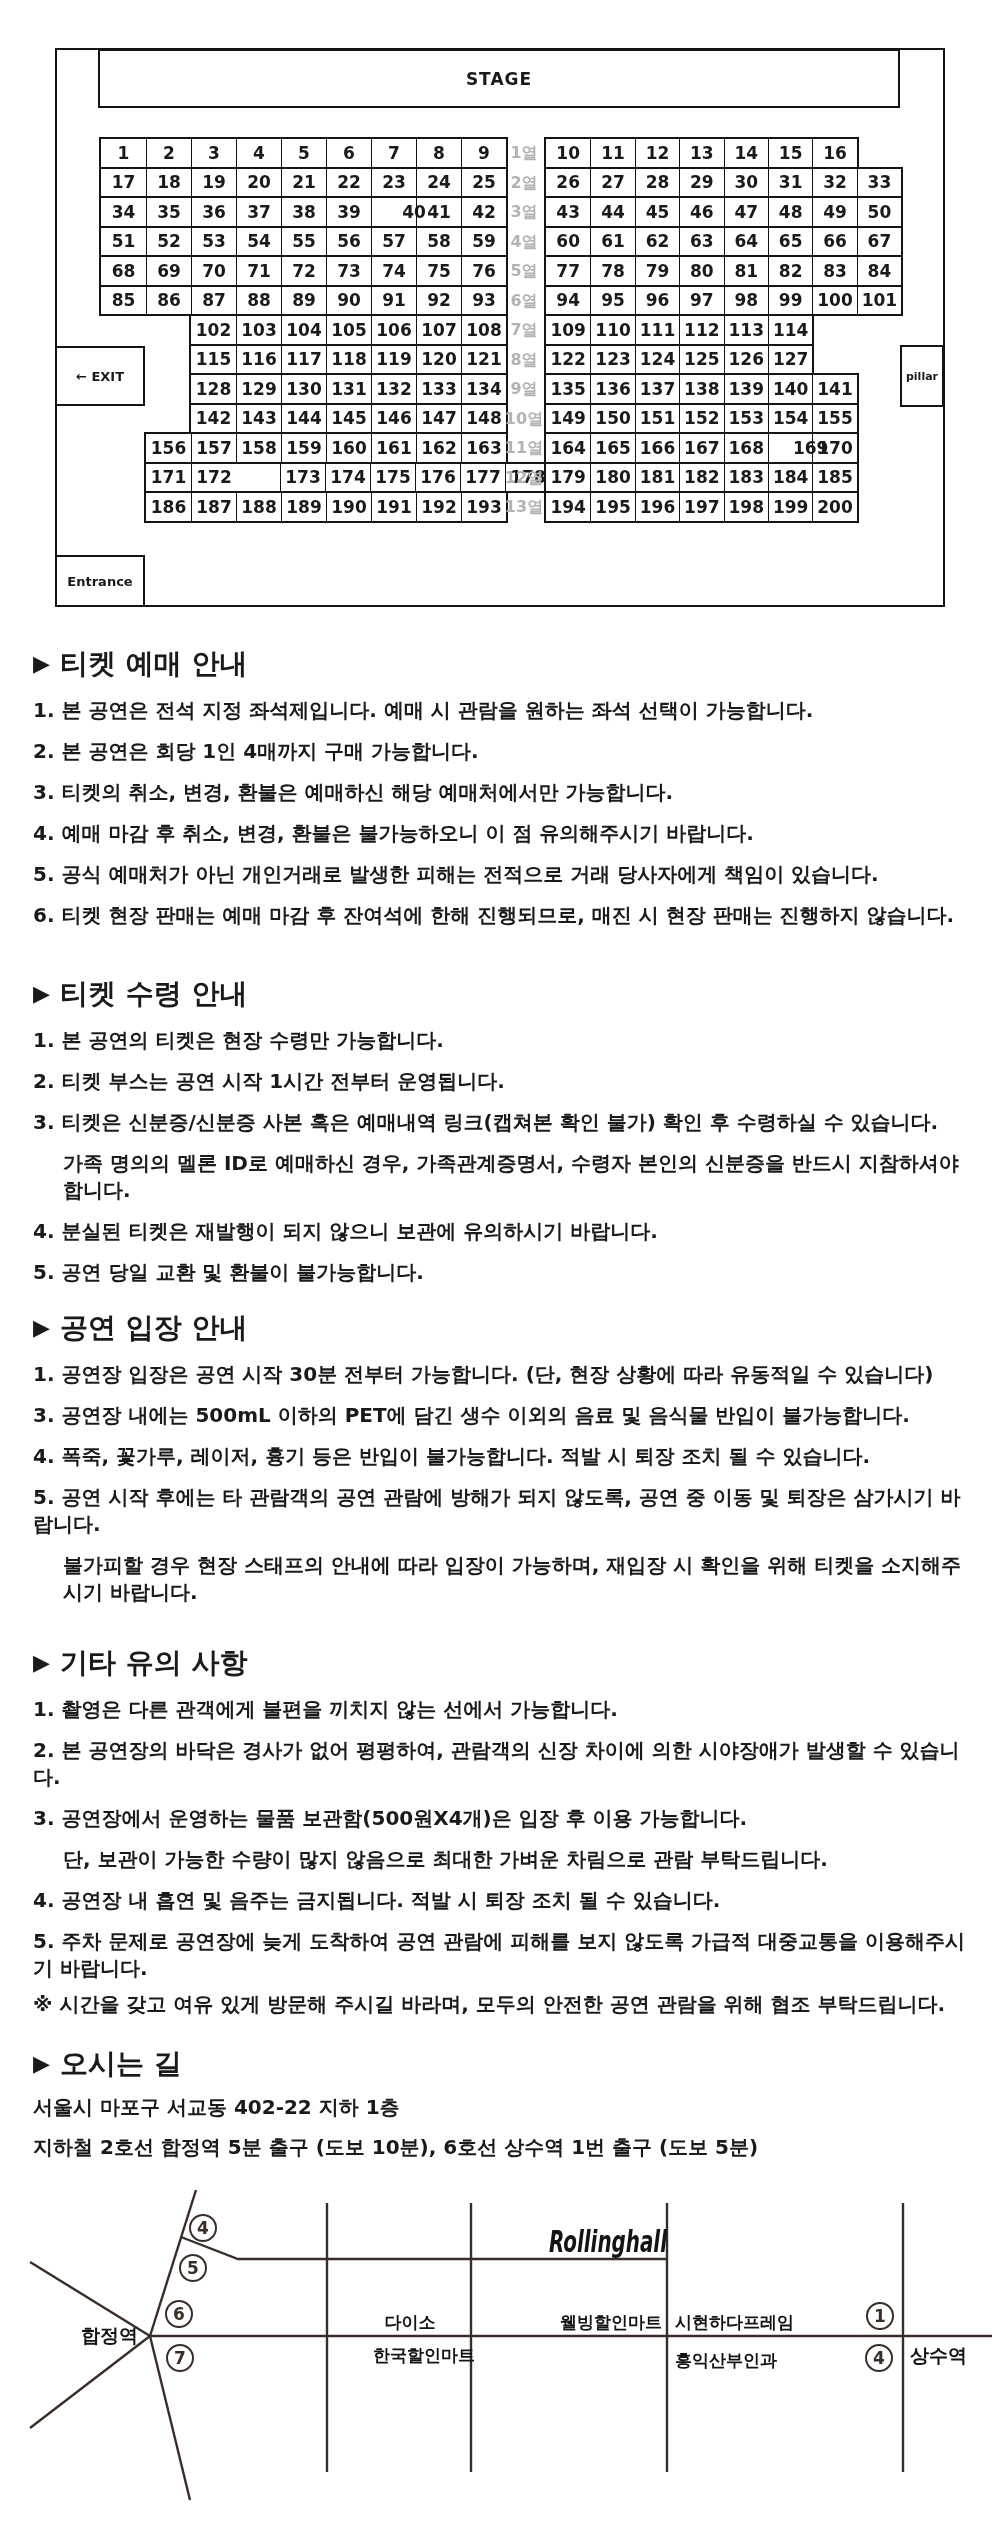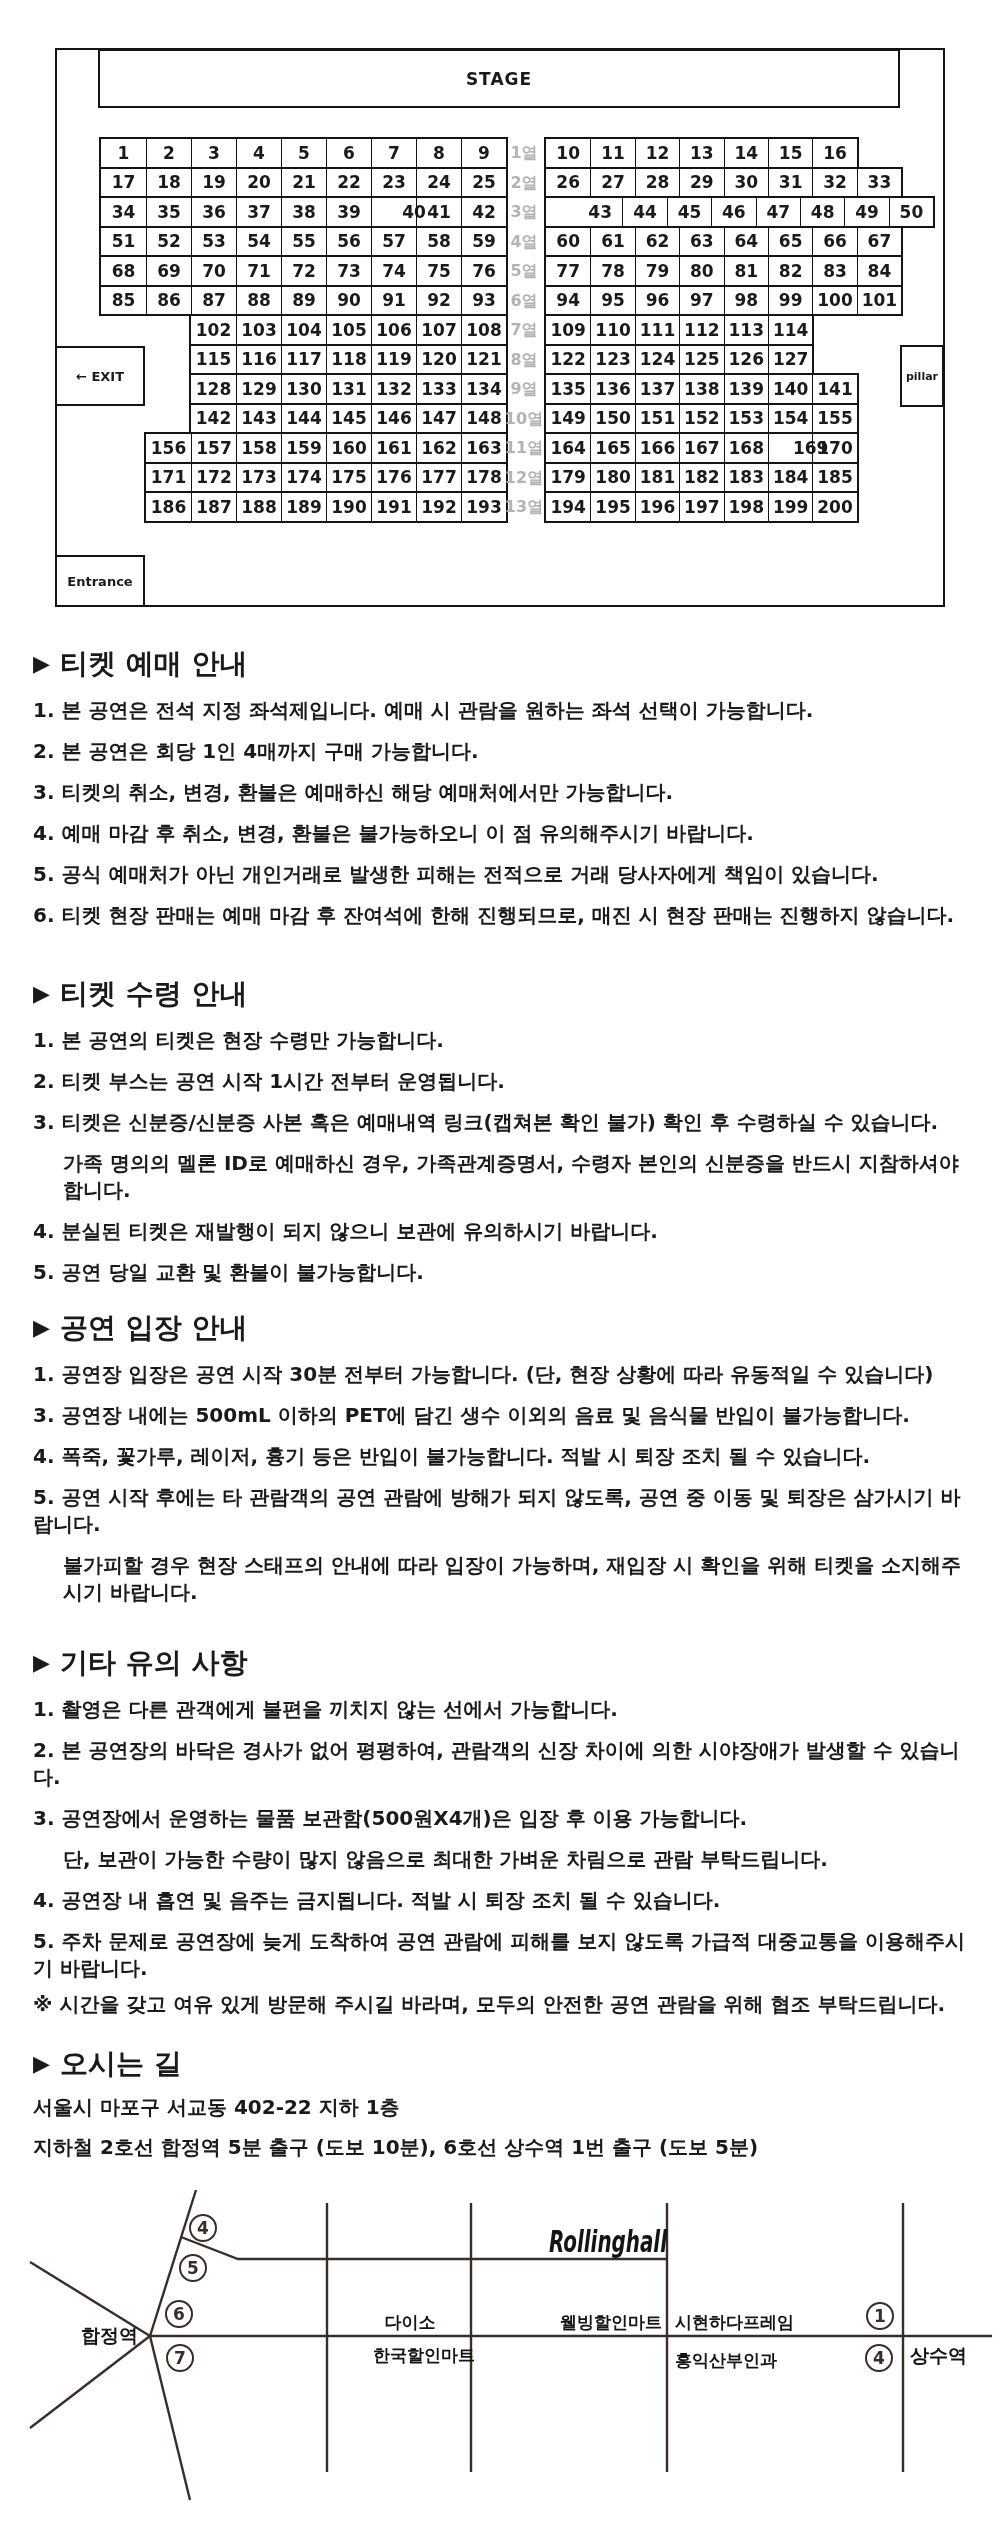--- a/index.html
+++ b/index.html
@@ -107,21 +107,21 @@
           <div class="seat" style="width: 45px;">34</div>
           <div class="seat" style="width: 45px;">35</div>
           <div class="seat" style="width: 45px;">36</div>
           <div class="seat" style="width: 45px;">37</div>
           <div class="seat" style="width: 45px;">38</div>
           <div class="seat" style="width: 45px;">39</div>
           <div class="seat" style="width: 45px; padding-left: 40px;">40</div>
           <div class="seat" style="width: 45px;">41</div>
           <div class="seat" style="width: 45px;">42</div>
         </div>
-        <div class="row-block" style="left: 487px; top: 146px; padding-left: 32px;">
+        <div class="row-block" style="left: 487px; top: 146px;">
           <div class="seat" style="width: 44.4px;">43</div>
           <div class="seat" style="width: 44.4px;">44</div>
           <div class="seat" style="width: 44.4px;">45</div>
           <div class="seat" style="width: 44.4px;">46</div>
           <div class="seat" style="width: 44.4px;">47</div>
           <div class="seat" style="width: 44.4px;">48</div>
           <div class="seat" style="width: 44.4px;">49</div>
           <div class="seat" style="width: 44.4px;">50</div>
         </div>
         <div class="rowlabel" style="left: 437px; top: 146px;">3열</div>
@@ -281,21 +281,21 @@
           <div class="seat" style="width: 44.4px;">166</div>
           <div class="seat" style="width: 44.4px;">167</div>
           <div class="seat" style="width: 44.4px;">168</div>
           <div class="seat" style="width: 44.4px; padding-left: 40px;">169</div>
           <div class="seat" style="width: 44.4px;">170</div>
         </div>
         <div class="rowlabel" style="left: 437px; top: 382px;">11열</div>
         <div class="row-block" style="left: 87px; top: 411.5px;">
           <div class="seat" style="width: 45px;">171</div>
           <div class="seat" style="width: 45px;">172</div>
-          <div class="seat" style="width: 45px;">173</div>
+          <div class="seat" style="width: 45px; margin-left: 44px;">173</div>
           <div class="seat" style="width: 45px;">174</div>
           <div class="seat" style="width: 45px;">175</div>
           <div class="seat" style="width: 45px;">176</div>
           <div class="seat" style="width: 45px;">177</div>
           <div class="seat" style="width: 45px;">178</div>
         </div>
         <div class="row-block" style="left: 487px; top: 411.5px;">
           <div class="seat" style="width: 44.4px;">179</div>
           <div class="seat" style="width: 44.4px;">180</div>
           <div class="seat" style="width: 44.4px;">181</div>

